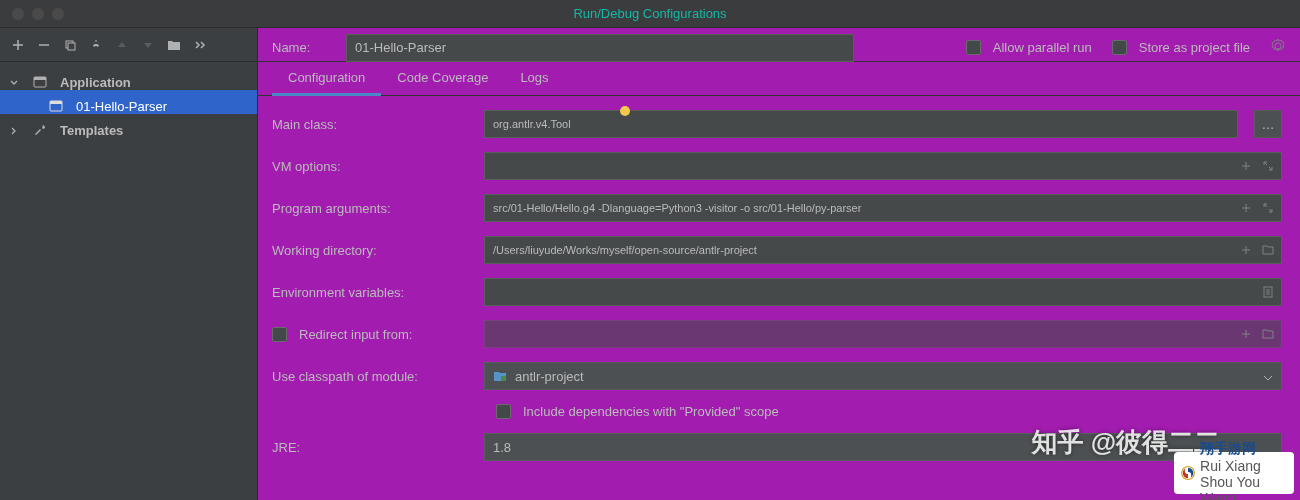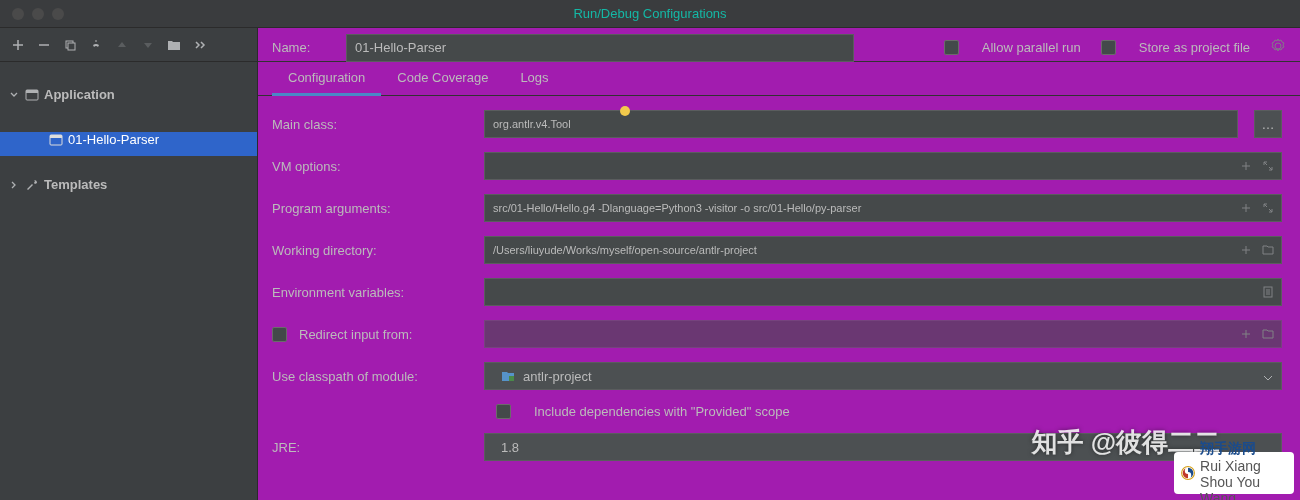--- a/index.html
+++ b/index.html
@@ -7,46 +7,46 @@
 .titlebar { height: 28px; background: #3a3c3e; display: flex; align-items: center; position: relative; border-bottom: 1px solid #2b2b2b; }
 .traffic-lights { display: flex; gap: 8px; padding-left: 12px; }
 .tl { width: 12px; height: 12px; border-radius: 50%; background: #4a4a4a; }
 .title-text { position: absolute; left: 50%; transform: translateX(-50%); color: #14b8a6; font-size: 13px; }
 .main { display: flex; height: calc(100% - 28px); }
 .sidebar { width: 258px; background: #3c3f41; border-right: 1px solid #2b2b2b; }
 .toolbar { height: 34px; display: flex; align-items: center; gap: 10px; padding: 0 10px; border-bottom: 1px solid #2b2b2b; }
 .tool-ic { width: 16px; height: 16px; display: flex; align-items: center; justify-content: center; color: #afb1b3; cursor: pointer; }
 .tool-ic.dim { color: #5a5d5f; }
 .tree { padding-top: 4px; }
-.tree-row { display: flex; align-items: flex-start; height: 24px; padding-left: 10px; gap: 4px; cursor: pointer; margin-top: 21px; }
+.tree-row { display: flex; align-items: flex-end; height: 24px; padding-left: 10px; gap: 12px; cursor: pointer; }
 .tree-row.selected { background: #2f65ca; color: #ffffff; }
 .chev { width: 10px; color: #afb1b3; }
 .node-ic { width: 16px; height: 16px; display: flex; align-items: center; justify-content: center; }
 .bold { font-weight: 600; }
 .content { flex: 1; background: #a21caf; display: flex; flex-direction: column; }
 .name-row { height: 34px; display: flex; align-items: center; padding: 6px 14px 0 14px; gap: 18px; border-bottom: 1px solid #323232; }
 .name-label { width: 56px; color: #bbbbbb; }
 .txt-input { background: #45494a; border: 1px solid #5a5d5e; color: #bbbbbb; height: 28px; padding: 0 8px; font-size: 13px; outline: none; }
 .name-input { width: 508px; }
 .header-right { margin-left: auto; display: flex; align-items: center; gap: 20px; }
-.chk { display: flex; align-items: center; gap: 23px; cursor: pointer; }
+.chk { display: flex; align-items: center; gap: 12px; cursor: pointer; }
 .chk-box { width: 15px; height: 15px; border: 1px solid #6b6b6b; border-radius: 2px; background: #43494a; }
 .tabs { display: flex; padding-left: 14px; height: 34px; border-bottom: 1px solid #323232; }
 .tab { padding: 0 16px; height: 34px; display: flex; align-items: center; color: #bbbbbb; cursor: pointer; border-bottom: 3px solid transparent; }
 .tab.active { border-bottom-color: #4a88c7; color: #bbbbbb; }
 .form { padding: 14px 18px 14px 14px; display: flex; flex-direction: column; gap: 14px; }
 .form-row { display: flex; align-items: center; gap: 10px; }
 .form-label { width: 202px; color: #bbbbbb; flex-shrink: 0; }
 .form-field { flex: 1; position: relative; display: flex; align-items: center; }
 .field-input { width: 100%; background: #45494a; border: 1px solid #5a5d5e; color: #bbbbbb; height: 28px; padding: 0 8px; font-size: 11px; outline: none; }
 .field-trailing { position: absolute; right: 6px; display: flex; gap: 6px; color: #808284; }
 .field-ic { width: 16px; height: 16px; display: flex; align-items: center; justify-content: center; cursor: pointer; }
 .browse-btn { width: 28px; height: 28px; background: #4c5052; border: 1px solid #5a5d5e; margin-left: 6px; display: flex; align-items: center; justify-content: center; color: #bbbbbb; cursor: pointer; }
 .bulb { width: 10px; height: 10px; background: #f2c94c; border-radius: 50%; position: absolute; top: -4px; left: 136px; }
-.select-field { width: 100%; background: #4c5052; border: 1px solid #5a5d5e; height: 28px; display: flex; align-items: center; padding: 0 16px; cursor: pointer; position: relative; }
+.select-field { width: 100%; background: #4c5052; border: 1px solid #5a5d5e; height: 28px; display: flex; align-items: center; padding: 0 8px; cursor: pointer; position: relative; }
 .folder-ic { width: 14px; height: 12px; margin-right: 8px; }
 .select-caret { position: absolute; right: 8px; color: #afb1b3; }
 .indent-row { padding-left: 224px; }
 .gear-ic { color: #808284; cursor: pointer; }
 .watermark { position: absolute; right: 80px; bottom: 40px; font-size: 26px; font-weight: 600; color: rgba(255,255,255,0.85); text-shadow: 0 0 4px rgba(0,0,0,0.5); }
 .logo-badge { position: absolute; right: 6px; bottom: 6px; width: 120px; height: 42px; background: #ffffff; border-radius: 4px; display: flex; align-items: center; padding: 0 6px; font-size: 11px; color: #222; gap: 4px; margin-top: 7px; }
 .logo-swirl { width: 30px; height: 30px; }
 .logo-txt-cn { font-weight: 700; font-size: 14px; color: #1a4b8c; }
 .logo-txt-en { font-size: 14px; color: #555; }
 </style>

